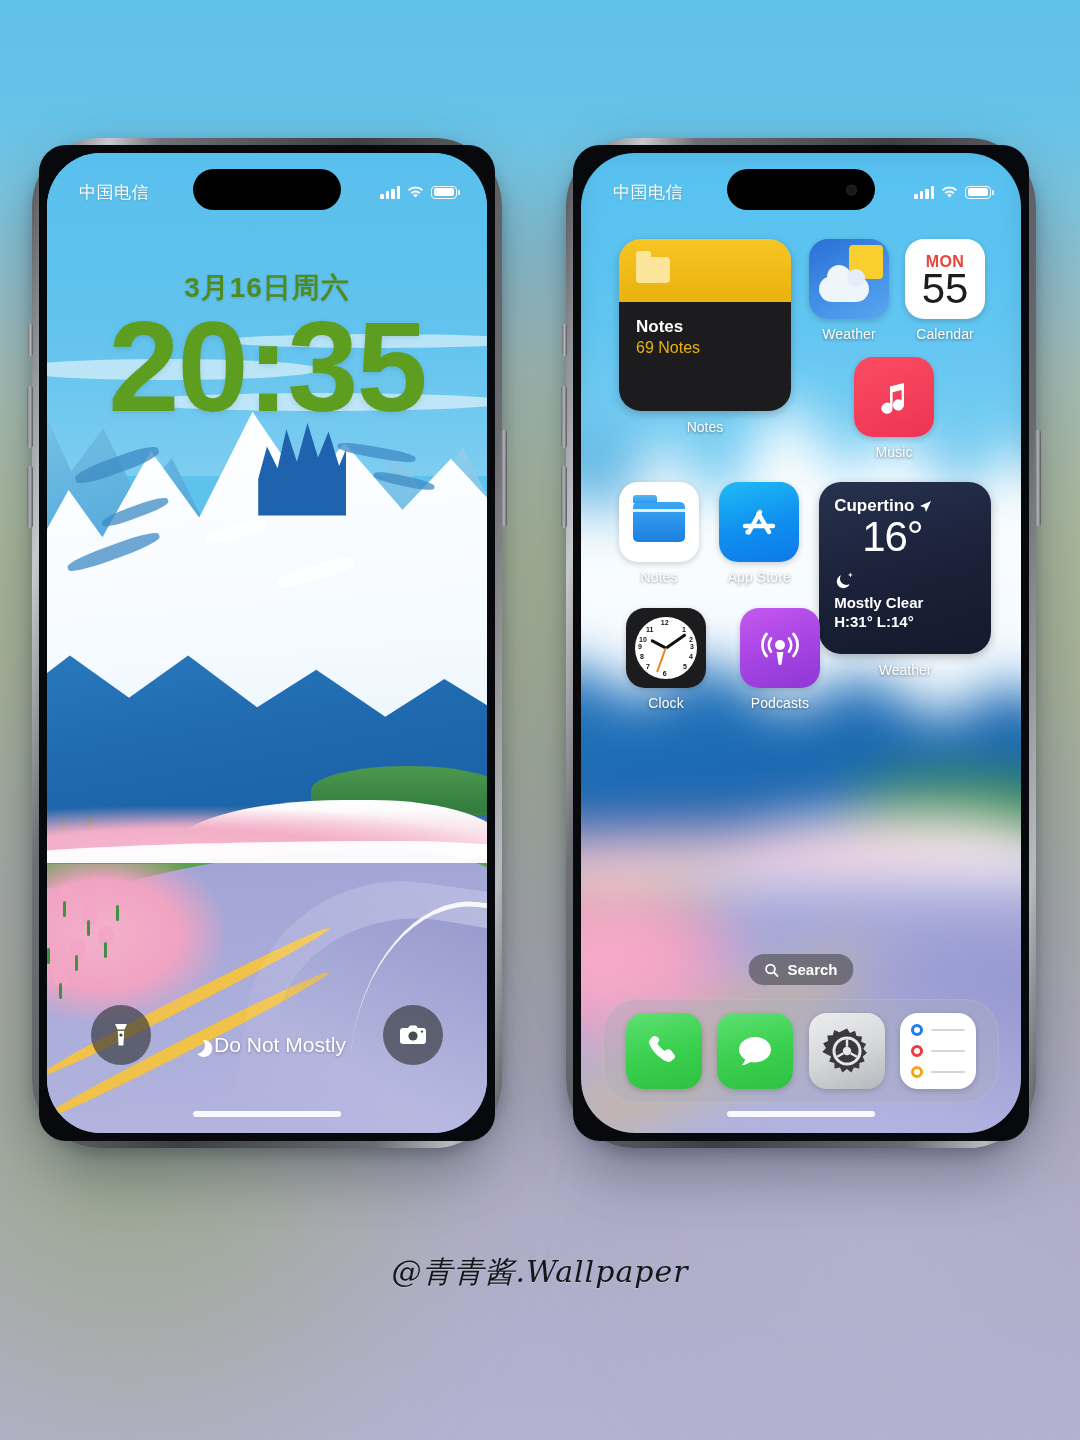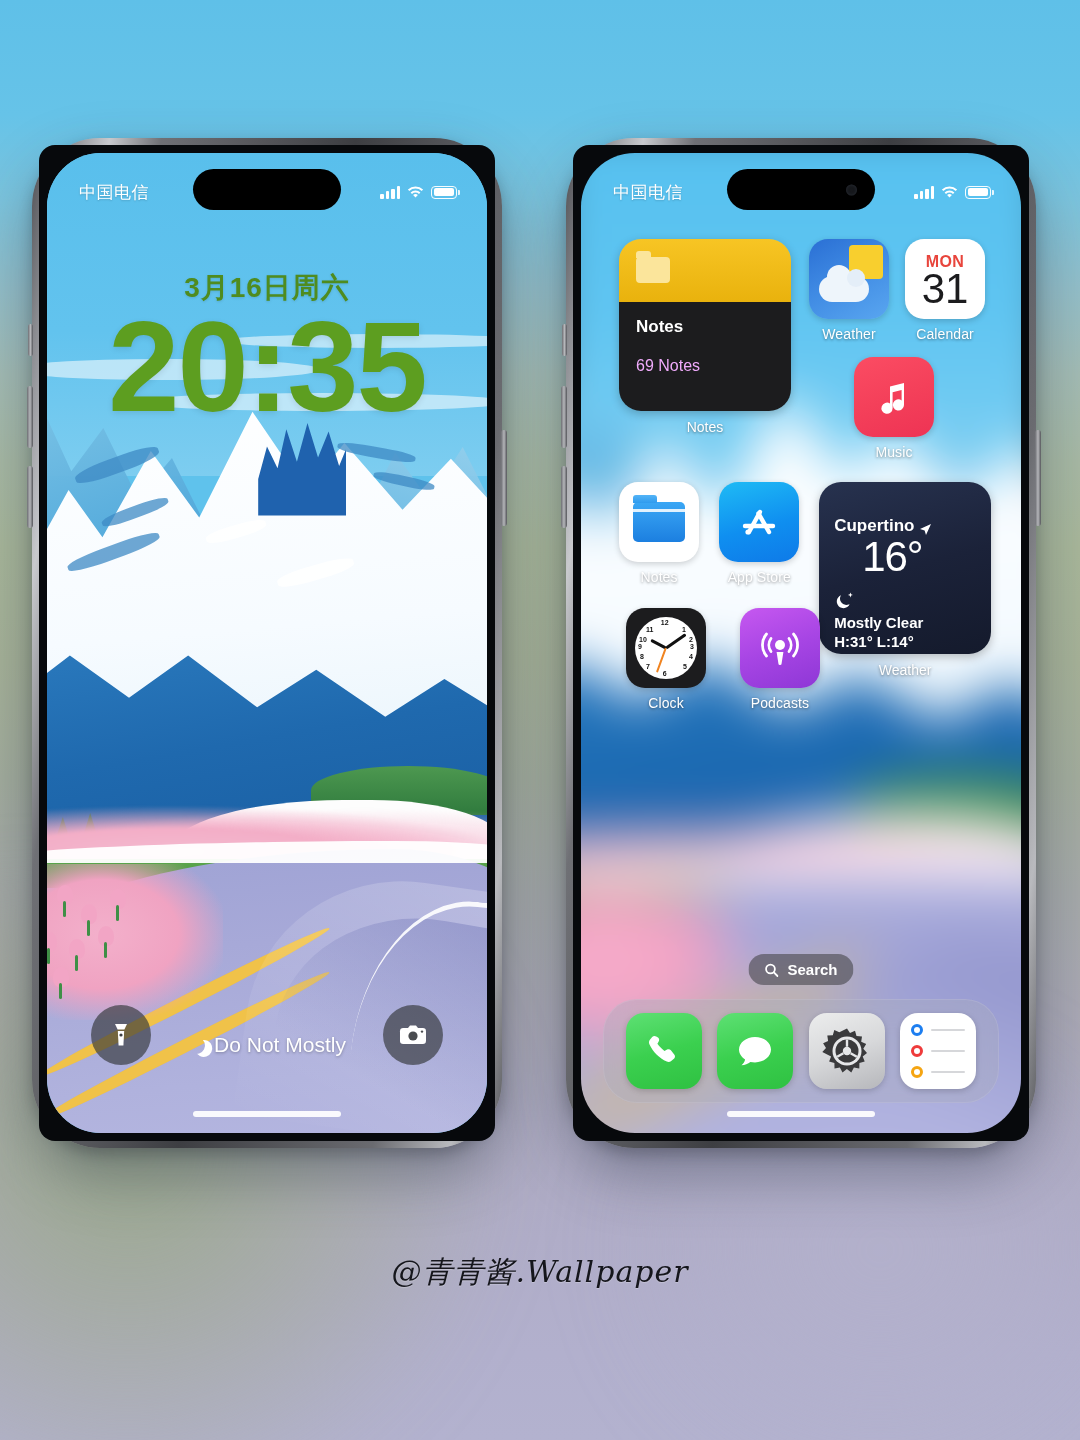--- a/index.html
+++ b/index.html
@@ -41,21 +41,21 @@
   .phone {
     position:absolute;
     width:470px; height:1010px;
     border-radius:68px;
     background:linear-gradient(100deg,#4a4a4e 0%,#8d8e93 6%,#c8c9cd 12%,#6f7075 20%,#3d3e42 50%,#6a6b70 80%,#b9babe 92%,#55565a 100%);
     padding:7px;
     box-shadow:0 26px 58px rgba(40,50,70,.40), 0 6px 14px rgba(0,0,0,.22);
   }
   .phone-inner {
     width:100%; height:100%;
-    border-radius:16px;
+    border-radius:27px;
     background:#07090c;
     padding:8px;
   }
   .screen {
     width:100%; height:100%;
     border-radius:54px;
     overflow:hidden;
     position:relative;
   }
   
@@ -247,29 +247,29 @@
   .w-notes {
     width:172px; height:172px; border-radius:22px; overflow:hidden;
     box-shadow:0 3px 10px rgba(0,0,0,.22);
   }
   .w-notes-top { height:63px; background:linear-gradient(180deg,#f7c524,#e9b20d); position:relative; }
   .w-folder { position:absolute; left:17px; top:18px; width:34px; height:26px;
               background:#fbe59b; border-radius:4px; }
   .w-folder::before { content:""; position:absolute; left:0; top:-6px; width:15px; height:7px; background:#fbe59b; border-radius:3px 3px 0 0; }
   .w-notes-body { height:109px; background:#1c1c1e; padding:15px 17px; }
   .w-notes-title { color:#fff; font-size:17px; font-weight:700; }
-  .w-notes-sub { color:#f0abfc; font-size:16px; margin-top:20px; }
+  .w-notes-sub { color:#eab308; font-size:16px; margin-top:2px; }
 
   
   .w-weather {
     width:172px; height:172px; border-radius:22px; overflow:hidden;
     background:linear-gradient(165deg,#27324f 0%,#1b2239 50%,#141a2c 100%);
     padding:14px 15px; color:#fff; box-shadow:0 3px 10px rgba(0,0,0,.25);
   }
-  .w-city { font-size:17px; font-weight:700; display:flex; align-items:flex-end; gap:5px;margin-top:20px; }
+  .w-city { font-size:17px; font-weight:700; display:flex; align-items:center; gap:5px; }
   .w-temp { font-size:42px; font-weight:300; line-height:1.05; margin-top:-1px; letter-spacing:-1px;margin-left:28px; }
   .w-cond-icon { margin-top:12px; height:20px; }
   .w-cond { font-size:15px; font-weight:600; margin-top:3px; }
   .w-hl { font-size:15px; font-weight:600; margin-top:2px; }
   .widget-label { margin-top:8px; font-size:14px; color:#fff; text-shadow:0 1px 3px rgba(0,0,0,.45); text-align:center; }
 
   
   .search-pill {
     position:absolute; left:50%; transform:translateX(-50%); bottom:148px;
     background:rgba(60,60,64,.55); border-radius:18px; padding:7px 16px;
@@ -548,21 +548,21 @@
               <div class="app-icon ic-weather">
                 <div class="sun"></div>
                 <div class="cloud"></div>
               </div>
               <div class="app-label">Weather</div>
             </div>
 
             <div class="cell">
               <div class="app-icon ic-cal">
                 <div class="cal-dow">MON</div>
-                <div class="cal-day">31</div>
+                <div class="cal-day">55</div>
               </div>
               <div class="app-label">Calendar</div>
             </div>
           </div>
 
           <div class="row" style="margin-top:-92px;margin-left:228px;text-align:center;">
             <div class="cell">
               <div class="app-icon ic-music">
                 <svg width="40" height="40" viewBox="0 0 40 40">
                   <path d="M30 6 16 9.4v17.1a5.6 5.6 0 1 0 2.6 4.7V15.2l9-2.2v10.4a5.6 5.6 0 1 0 2.4 4.6z" fill="#fff"></path>

